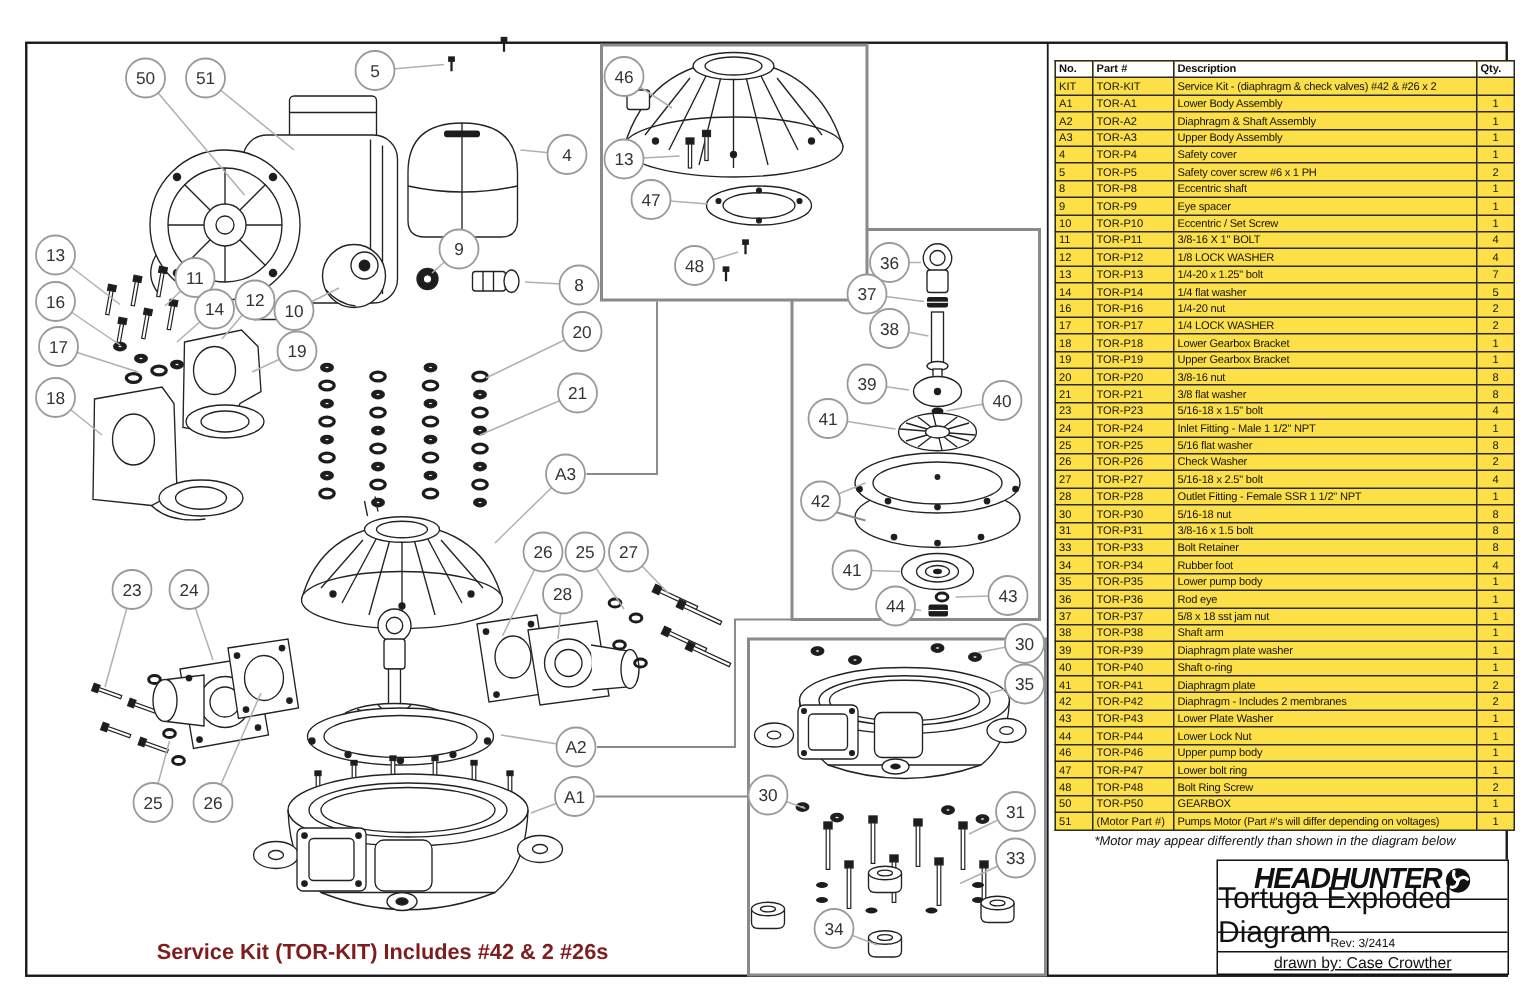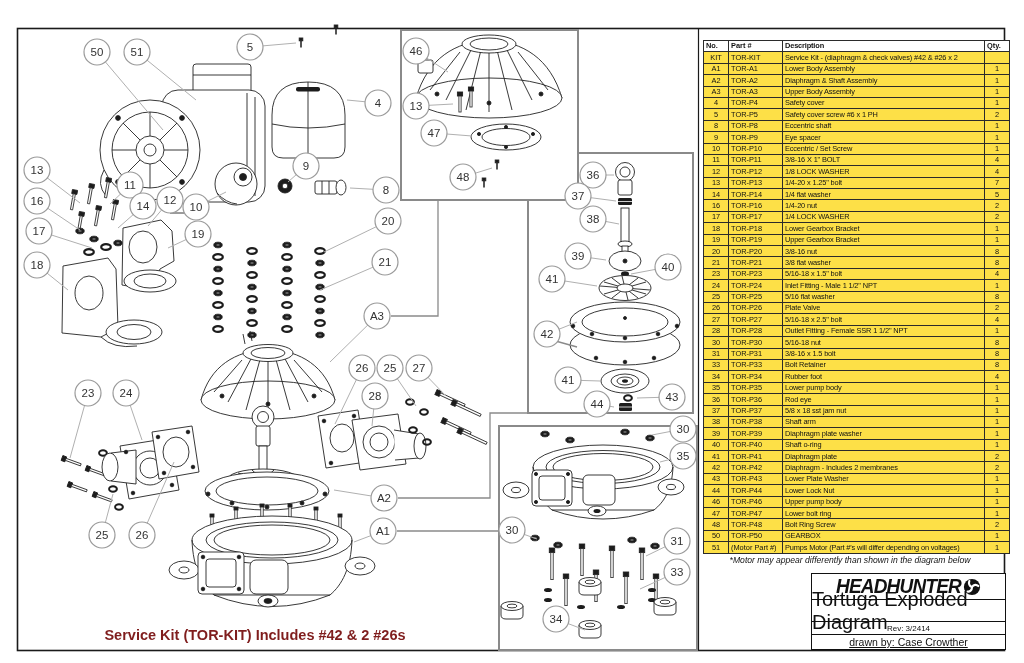--- a/index.html
+++ b/index.html
@@ -5,21 +5,21 @@
   html,body{margin:0;padding:0;background:#fff;}
   body{width:1024px;height:663px;position:relative;font-family:"Liberation Sans",sans-serif;overflow:hidden;}
   #diagram-svg{position:absolute;left:0;top:0;}
   
   .parts-table-wrap{position:absolute;left:703px;top:40px;width:294px;}
   table.parts{border-collapse:collapse;table-layout:fixed;width:294px;background:#fde047;}
   table.parts th,table.parts td{border:1px solid #2b2b2b;font-size:7.4px;line-height:9.4px;height:10.4px;
     padding:0 2px;white-space:nowrap;overflow:hidden;color:#111;}
   table.parts{border:1.5px solid #111;}
   table.parts th{font-weight:bold;text-align:left;background:#fff;}
-  th.c0,td.c0{width:20px;text-align:center;}
+  th.c0,td.c0{width:20px;}
   th.c1,td.c1{width:49px;}
   th.c2,td.c2{width:197px;letter-spacing:-0.15px;}
   th.c3,td.c3{width:20px;text-align:center;margin-top:16px;}
   .motor-note{position:absolute;left:700px;top:555px;width:300px;text-align:center;
     font-size:8.6px;font-style:italic;font-weight:400;color:#111;}
   .service-caption{position:absolute;left:85px;top:627px;width:340px;text-align:center;
     font-size:14.5px;font-weight:bold;color:#7f1d1d;}
   
   .title-block{position:absolute;left:811px;top:573px;width:193px;background:#fff;
     border:1.6px solid #111;}
@@ -822,21 +822,21 @@
         </tr>
         <tr>
           <td class="c0">25</td>
           <td class="c1">TOR-P25</td>
           <td class="c2">5/16 flat washer</td>
           <td class="c3">8</td>
         </tr>
         <tr>
           <td class="c0">26</td>
           <td class="c1">TOR-P26</td>
-          <td class="c2">Plate Valve</td>
+          <td class="c2">Check Washer</td>
           <td class="c3">2</td>
         </tr>
         <tr>
           <td class="c0">27</td>
           <td class="c1">TOR-P27</td>
           <td class="c2">5/16-18 x 2.5" bolt</td>
           <td class="c3">4</td>
         </tr>
         <tr>
           <td class="c0">28</td>

